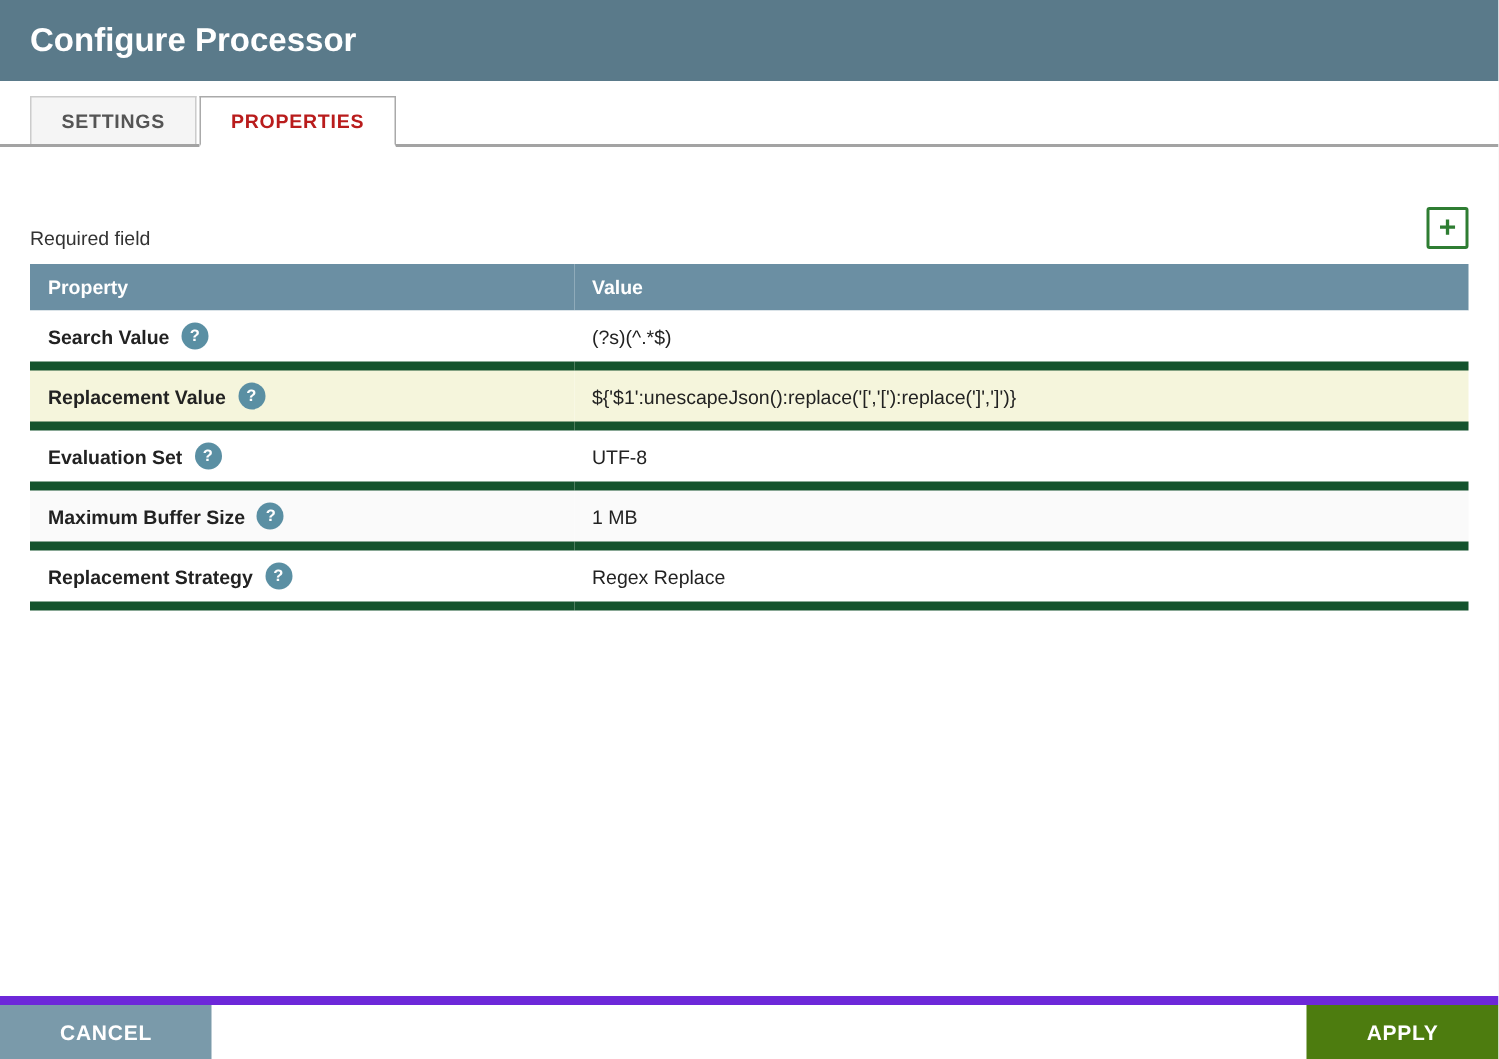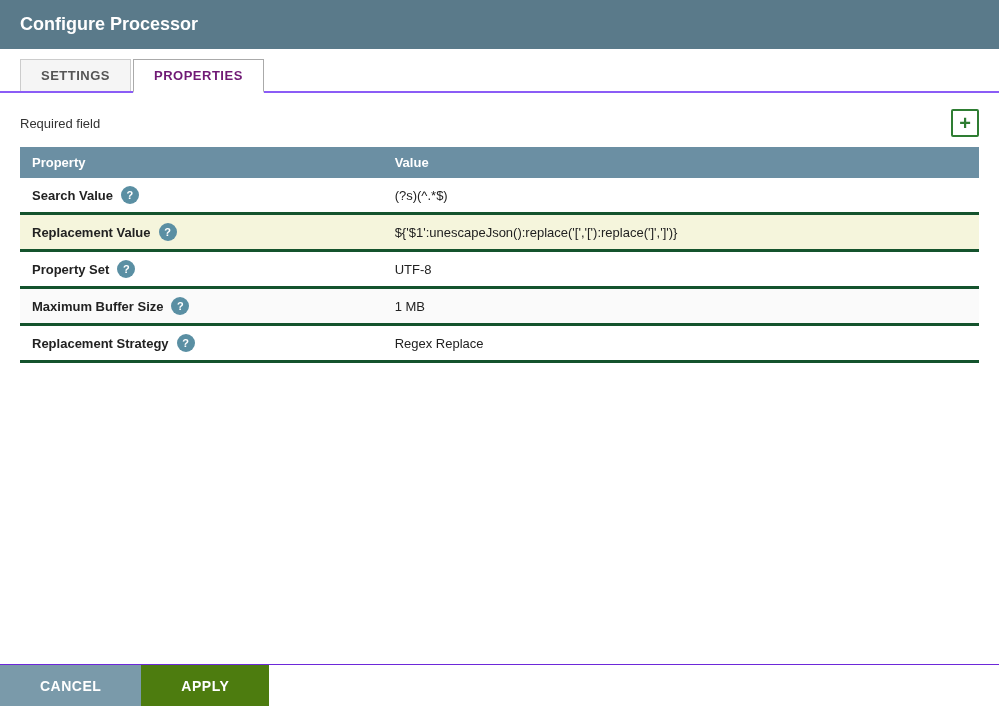--- a/index.html
+++ b/index.html
@@ -15,58 +15,59 @@
       width: 999px;
       height: 706px;
       background: #fff;
       display: flex;
       flex-direction: column;
     }
     .dialog-header {
       background: #5a7a8a;
       color: #fff;
       padding: 14px 20px;
-      font-size: 18px;
+      font-size: 22px;
       font-weight: bold;
     }
     .tabs-bar {
       display: flex;
-      border-bottom: 2px solid #8b5cf6;
+      border-bottom: 2px solid #a3a3a3;
       padding: 10px 20px 0 20px;
       background: #fff;
     }
     .tab {
       padding: 8px 20px;
       cursor: pointer;
       font-size: 13px;
       font-weight: bold;
       color: #555;
       border: 1px solid #ccc;
       border-bottom: none;
       margin-right: 2px;
       background: #f5f5f5;
       letter-spacing: 0.5px;
     }
     .tab.active {
       background: #fff;
-      color: #701a75;
+      color: #b91c1c;
       border-color: #aaa;
       border-bottom: 2px solid #fff;
       margin-bottom: -2px;
     }
     .content {
       flex: 1;
       padding: 16px 20px;
       overflow: auto;
     }
     .required-field-bar {
       display: flex;
       justify-content: space-between;
-      align-items: center;
+      align-items: flex-end;
       margin-bottom: 10px;
+      margin-top: 24px;
     }
     .required-field-label {
       font-size: 13px;
       color: #333;
     }
     .add-button {
       width: 28px;
       height: 28px;
       background: #fff;
       border: 2px solid #2e7d32;
@@ -87,21 +88,21 @@
       background: #6b8fa3;
       color: #fff;
     }
     .properties-table thead th {
       padding: 8px 12px;
       text-align: left;
       font-weight: bold;
       font-size: 13px;
     }
     .properties-table tbody tr {
-      border-bottom: 3px solid #14532d;
+      border-bottom: 6px solid #14532d;
       background: #fff;
     }
     .properties-table tbody tr:nth-child(even) {
       background: #fafafa;
     }
     .properties-table tbody tr.highlighted {
       background: #f5f5dc;
     }
     .properties-table tbody td {
       padding: 8px 12px;
@@ -125,23 +126,23 @@
       align-items: center;
       justify-content: center;
       cursor: pointer;
       flex-shrink: 0;
     }
     .prop-name {
       font-weight: bold;
     }
     .dialog-footer {
       display: flex;
-      justify-content: flex-start;
+      justify-content: space-between;
       align-items: stretch;
-      border-top: 1px solid #6d28d9;
+      border-top: 6px solid #6d28d9;
       height: 42px;
     }
     .footer-btn {
       padding: 0 40px;
       font-size: 14px;
       font-weight: bold;
       cursor: pointer;
       border: none;
       letter-spacing: 0.5px;
     }
@@ -199,21 +200,21 @@
               <div class="prop-name-cell">
       <span class="prop-name">Replacement Value</span>
       <span class="help-icon">?</span>
     </div>
             </td>
             <td>${'$1':unescapeJson():replace('[','['):replace(']',']')}</td>
           </tr>
           <tr>
             <td>
               <div class="prop-name-cell">
-      <span class="prop-name">Property Set</span>
+      <span class="prop-name">Evaluation Set</span>
       <span class="help-icon">?</span>
     </div>
             </td>
             <td>UTF-8</td>
           </tr>
           <tr>
             <td>
               <div class="prop-name-cell">
       <span class="prop-name">Maximum Buffer Size</span>
       <span class="help-icon">?</span>

